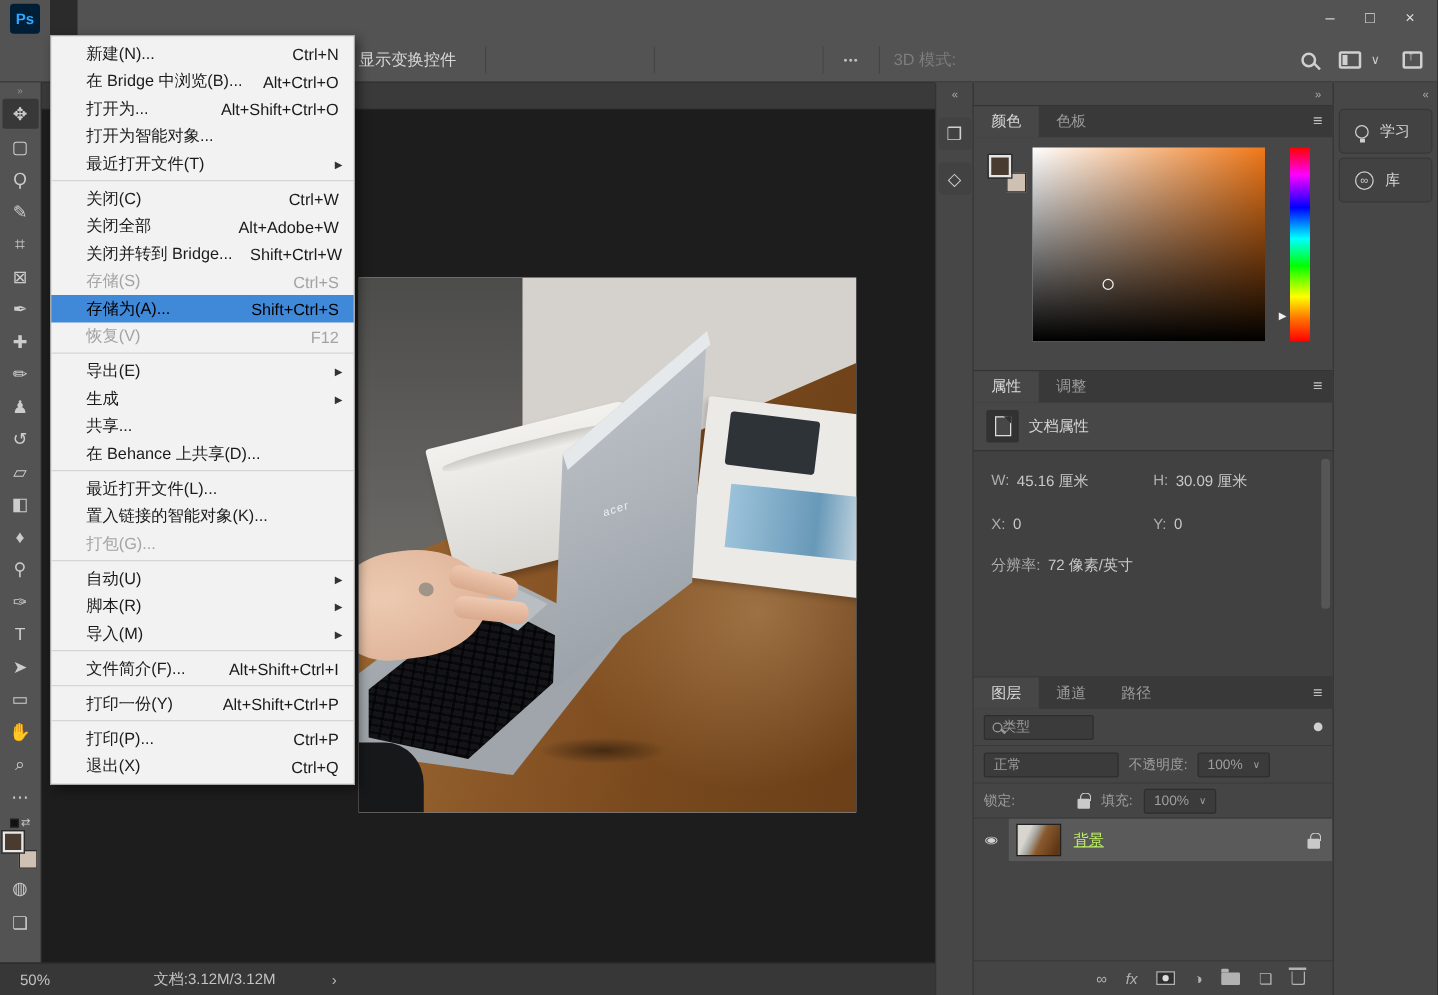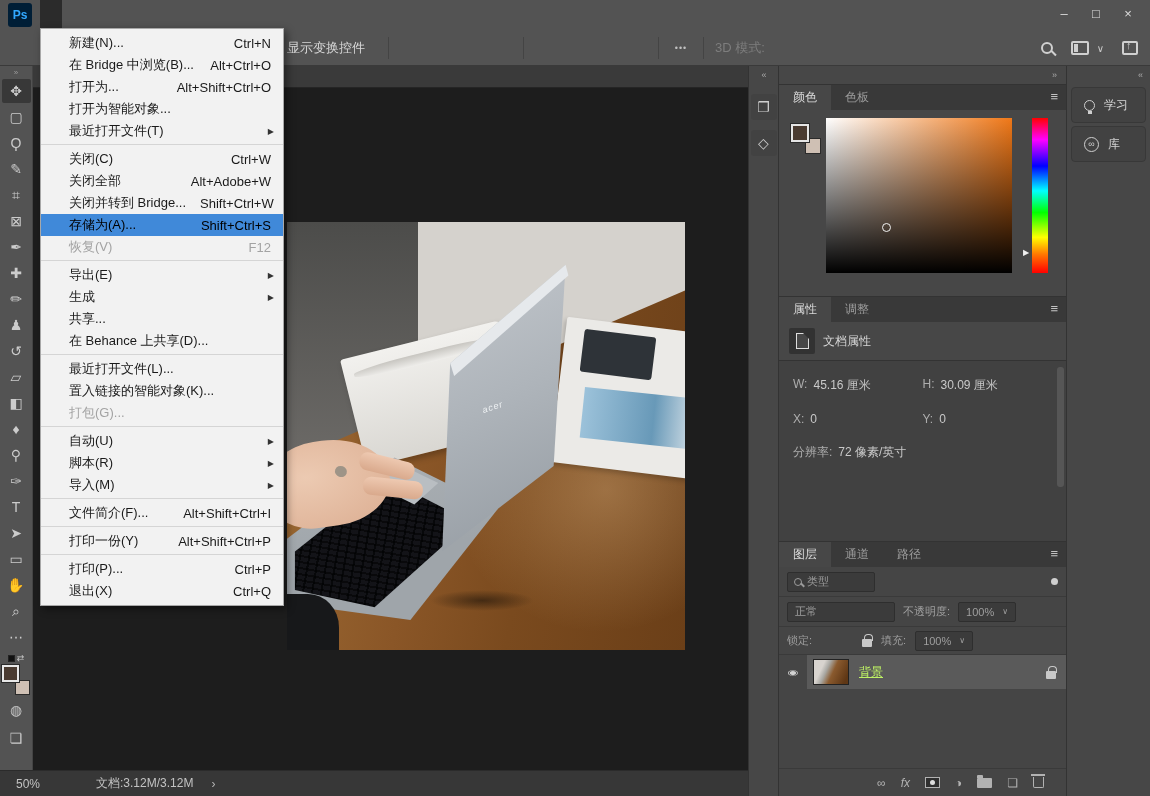--- a/index.html
+++ b/index.html
@@ -106,21 +106,21 @@
   .ph-finger { position:absolute; left:18%; top:55%; width:14%; height:4.2%;
     background:linear-gradient(180deg,#eec9b1,#d9a98c); border-radius:8px; transform:rotate(14deg); }
   .ph-finger.f2 { top:60%; left:19%; transform:rotate(6deg); width:15%; }
   .ph-ring { position:absolute; left:12%; top:57%; width:3%; height:2.5%;
     background:#9e9487; border-radius:50%; transform:rotate(20deg); }
   .ph-bag { position:absolute; left:0; bottom:0; width:13%; height:13%;
     background:#17181a; border-radius:0 60% 0 0; }
 
   
   .statusbar { height:26px; background:#373737; border-top:1px solid #2b2b2b; display:flex;
-    align-items:center; color:#c3c3c3; font-size:12px; }
+    align-items:center; color:#c3c3c3; font-size:12px;gap:27px; }
   .sb-zoom { margin-left:16px; width:60px; }
   .sb-doc { margin-left:20px; }
   .sb-chev { margin-left:18px; color:#b5b5b5; }
 
   
   .dock { width:30px; background:#474747; border-left:1px solid #333; display:flex; flex-direction:column; align-items:center; }
   .col-header { height:18px; width:100%; font-size:9px; color:#aaa; display:flex; align-items:center;
     justify-content:center; letter-spacing:-1px; }
   .dock-btn { width:26px; height:26px; margin-top:10px; display:flex; align-items:center; justify-content:center;
     color:#cfcfcf; font-size:14px; background:#424242; border-radius:3px; }
@@ -160,21 +160,21 @@
     font-size:12px; color:#c9c9c9; position:relative; }
   .pf-row { display:flex; margin-bottom:18px; }
   .pf-cell { width:50%; display:flex; gap:6px; }
   .pf-label { color:#adadad; }
   .props-scroll { position:absolute; right:2px; top:6px; width:7px; height:120px; background:#565656; border-radius:3px; }
 
   
   .layers-panel { flex:1; display:flex; flex-direction:column; }
   .lp-row { display:flex; align-items:center; padding:0 8px; border-bottom:1px solid #3a3a3a; background:#454545; }
   .lp-filter { height:30px; gap:6px; }
-  .search-box { display:flex; align-items:center; gap:5px; background:#3b3b3b; border:1px solid #2e2e2e;
+  .search-box { display:flex; align-items:center; background:#3b3b3b; border:1px solid #2e2e2e;
     border-radius:2px; height:20px; padding:4px 6px; width:88px; color:#9a9a9a; font-size:11px; }
   .search-box .mag-icon { width:8px; height:8px; border-width:1.5px; border-color:#9a9a9a; }
   .search-box .mag-icon::after { width:5px; background:#9a9a9a; right:-4px; bottom:-1px; }
   .lp-filter-icons { display:flex; gap:10px; margin-left:8px; }
   .lp-ficon { color:#b3b3b3; font-size:12px; }
   .pin-dot { width:7px; height:7px; border-radius:50%; background:#cfcfcf; margin-left:auto; }
   .lp-blend { height:30px; gap:8px; }
   .field-box { background:#3b3b3b; border:1px solid #2e2e2e; border-radius:2px; height:20px;
     display:flex; align-items:center; padding:0 7px; font-size:11px; color:#9f9f9f; }
   .blend-box { width:108px; }
@@ -603,20 +603,24 @@
         <span class="mi-shortcut">Ctrl+W</span>
       </div>
       <div class="menu-item">
         <span class="mi-label">关闭全部</span>
         <span class="mi-shortcut">Alt+Adobe+W</span>
       </div>
       <div class="menu-item">
         <span class="mi-label">关闭并转到 Bridge...</span>
         <span class="mi-shortcut">Shift+Ctrl+W</span>
       </div>
+      <div class="menu-item disabled">
+        <span class="mi-label">存储(S)</span>
+        <span class="mi-shortcut">Ctrl+S</span>
+      </div>
       <div class="menu-item highlighted">
         <span class="mi-label">存储为(A)...</span>
         <span class="mi-shortcut">Shift+Ctrl+S</span>
       </div>
       <div class="menu-item disabled group-end">
         <span class="mi-label">恢复(V)</span>
         <span class="mi-shortcut">F12</span>
       </div>
       <div class="menu-item has-sub">
         <span class="mi-label">导出(E)</span>

